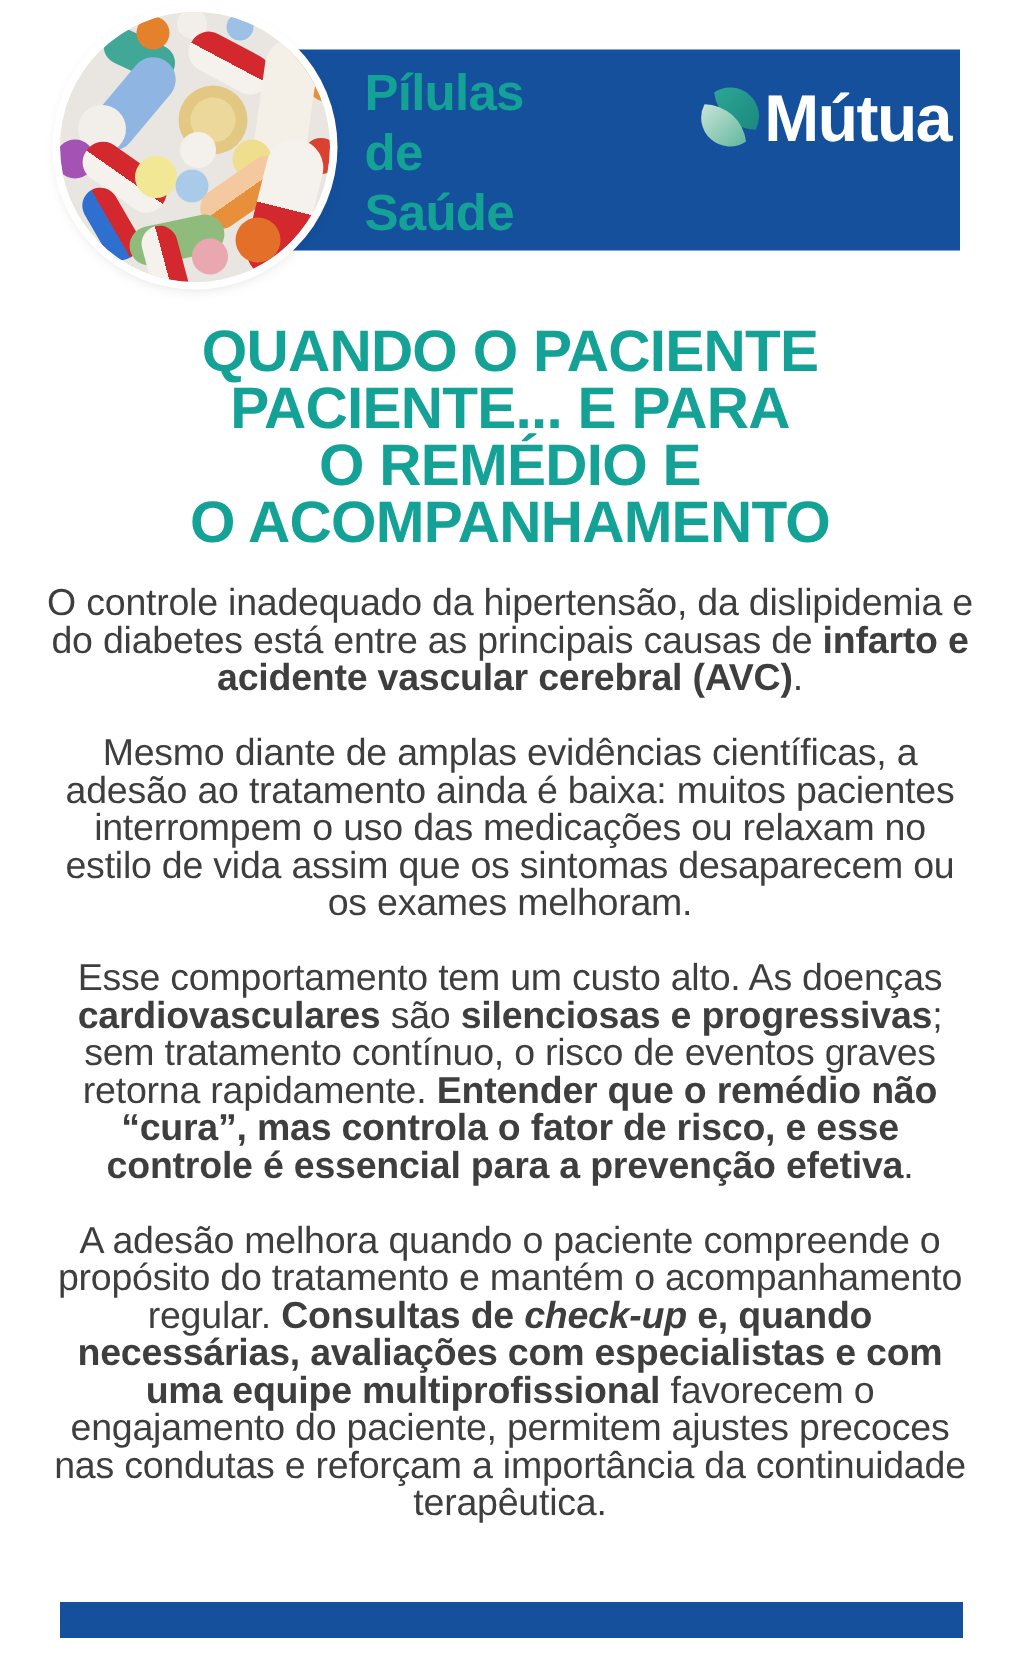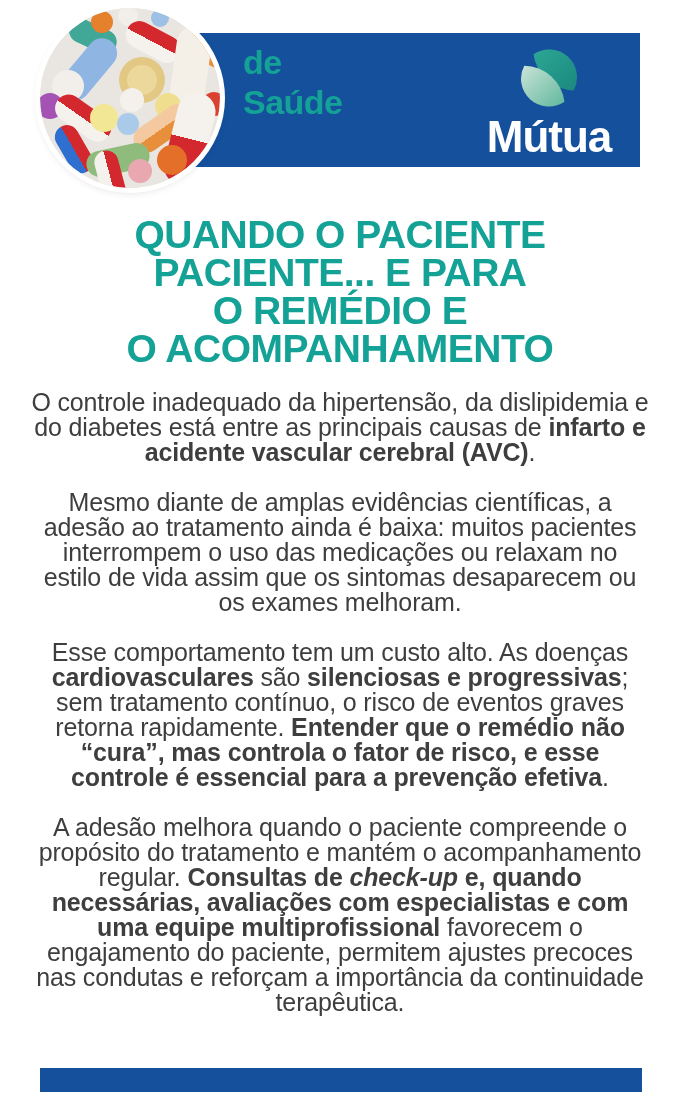--- a/index.html
+++ b/index.html
@@ -13,21 +13,21 @@
     position:absolute;left:150px;top:33px;width:490px;height:134px;
     background:#15509D;
   }
   .band-title{
     position:absolute;left:93px;top:9px;
     font-size:34px;line-height:40px;font-weight:700;color:#14A296;
     letter-spacing:-0.5px;
   }
   .logo{
     position:absolute;right:6px;top:12px;width:170px;
-    display:flex;flex-direction:column;align-items:center;
+    display:flex;flex-direction:row;align-items:center;
   }
   .logo svg{display:block;}
   .logo-text{
     font-size:44px;font-weight:700;color:#ffffff;letter-spacing:-1px;
     margin-top:4px;line-height:44px;
   }
   .photo{
     position:absolute;left:40px;top:8px;width:180px;height:180px;
     border-radius:50%;overflow:hidden;background:#E9E6E1;
     box-shadow:0 0 0 5px #ffffff, 0 3px 10px rgba(0,0,0,0.18);
@@ -54,20 +54,21 @@
   .footbar{position:absolute;left:40px;top:1068px;width:602px;height:24px;background:#15509D;}
 </style>
 </head>
 <body>
 
 <div class="page">
 
   <header class="masthead">
     <div class="band">
       <div class="band-title">
+        <div>Pílulas</div>
         <div>de</div>
         <div>Saúde</div>
       </div>
       <div class="logo">
         <svg width="66" height="66" viewBox="0 0 64 64" aria-hidden="true">
           <defs>
             <linearGradient id="swd" x1="0" y1="0" x2="1" y2="1">
               <stop offset="0" stop-color="#2CA795"></stop>
                 <stop offset="1" stop-color="#1B887E"></stop>
             </linearGradient>

